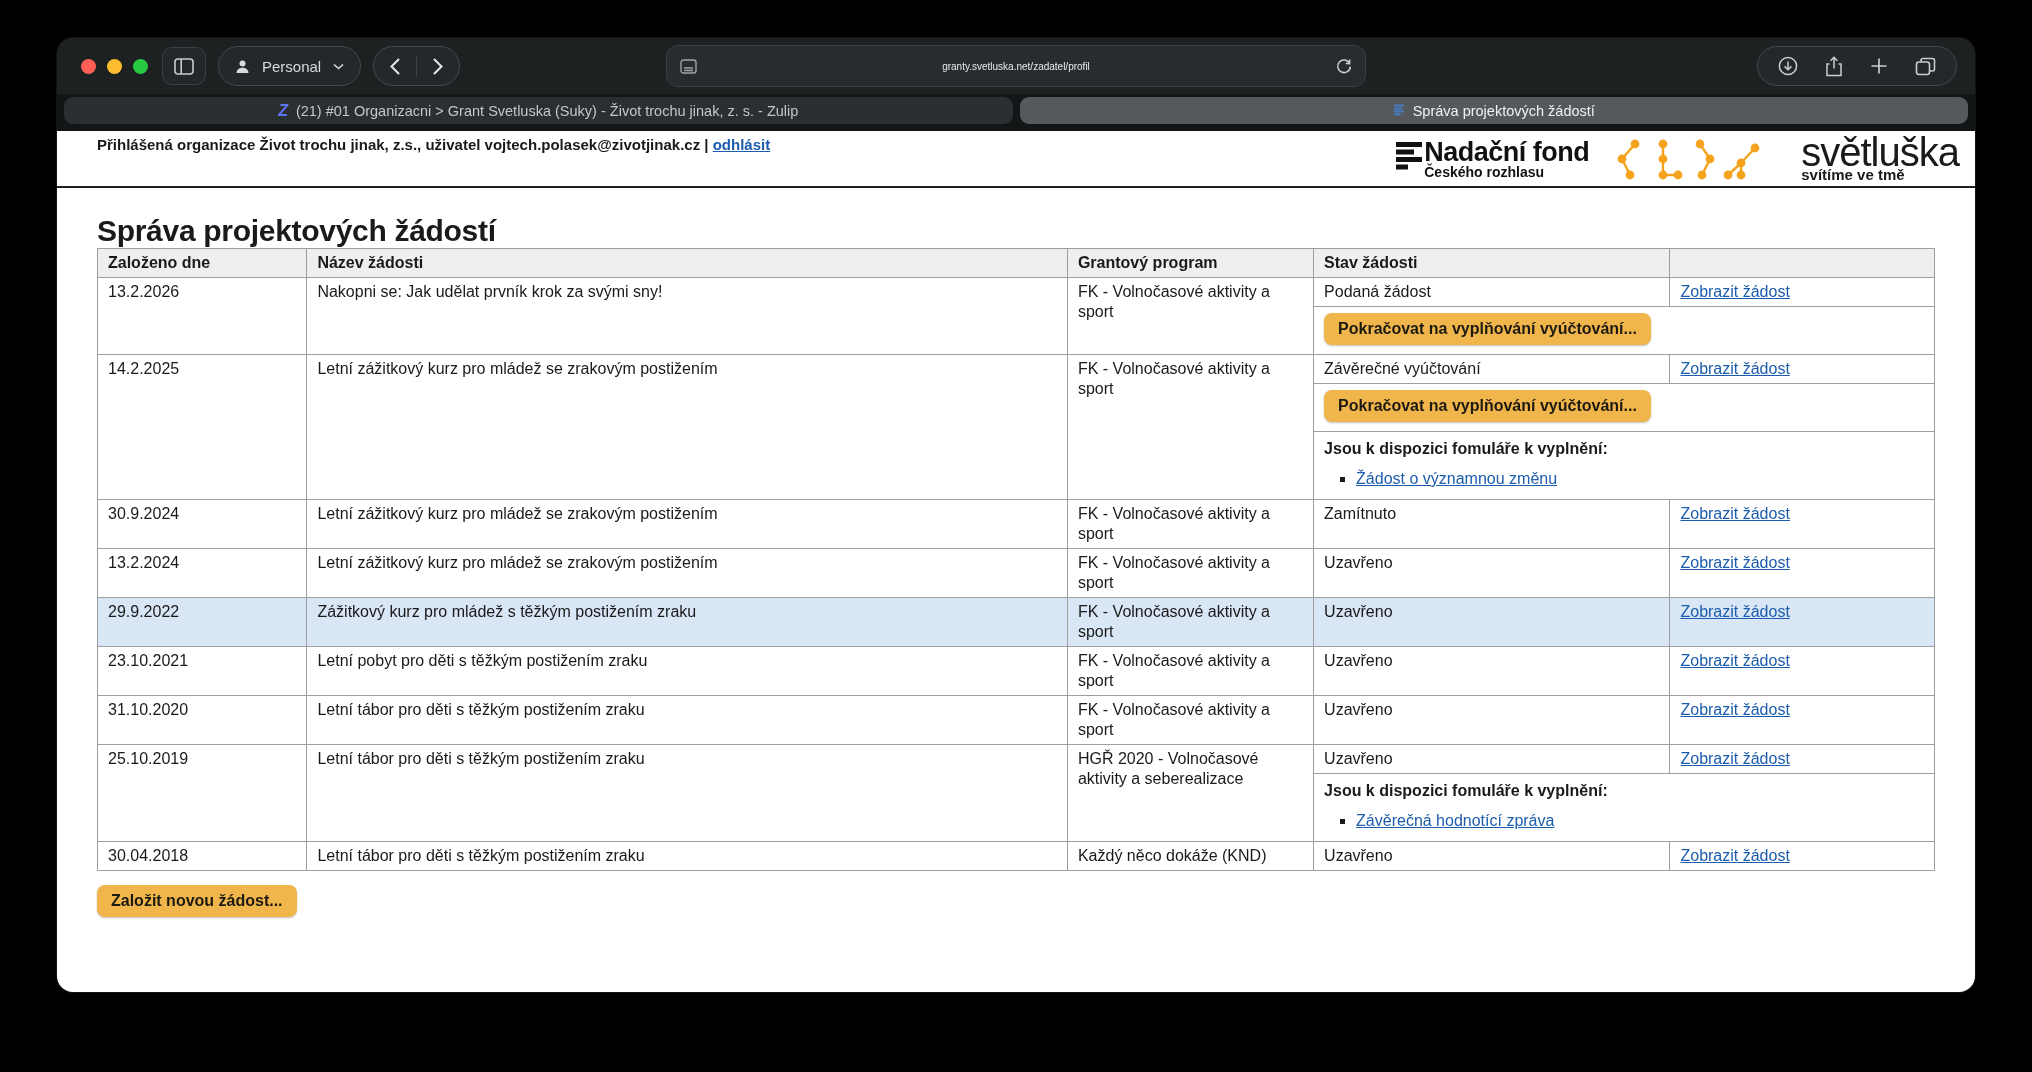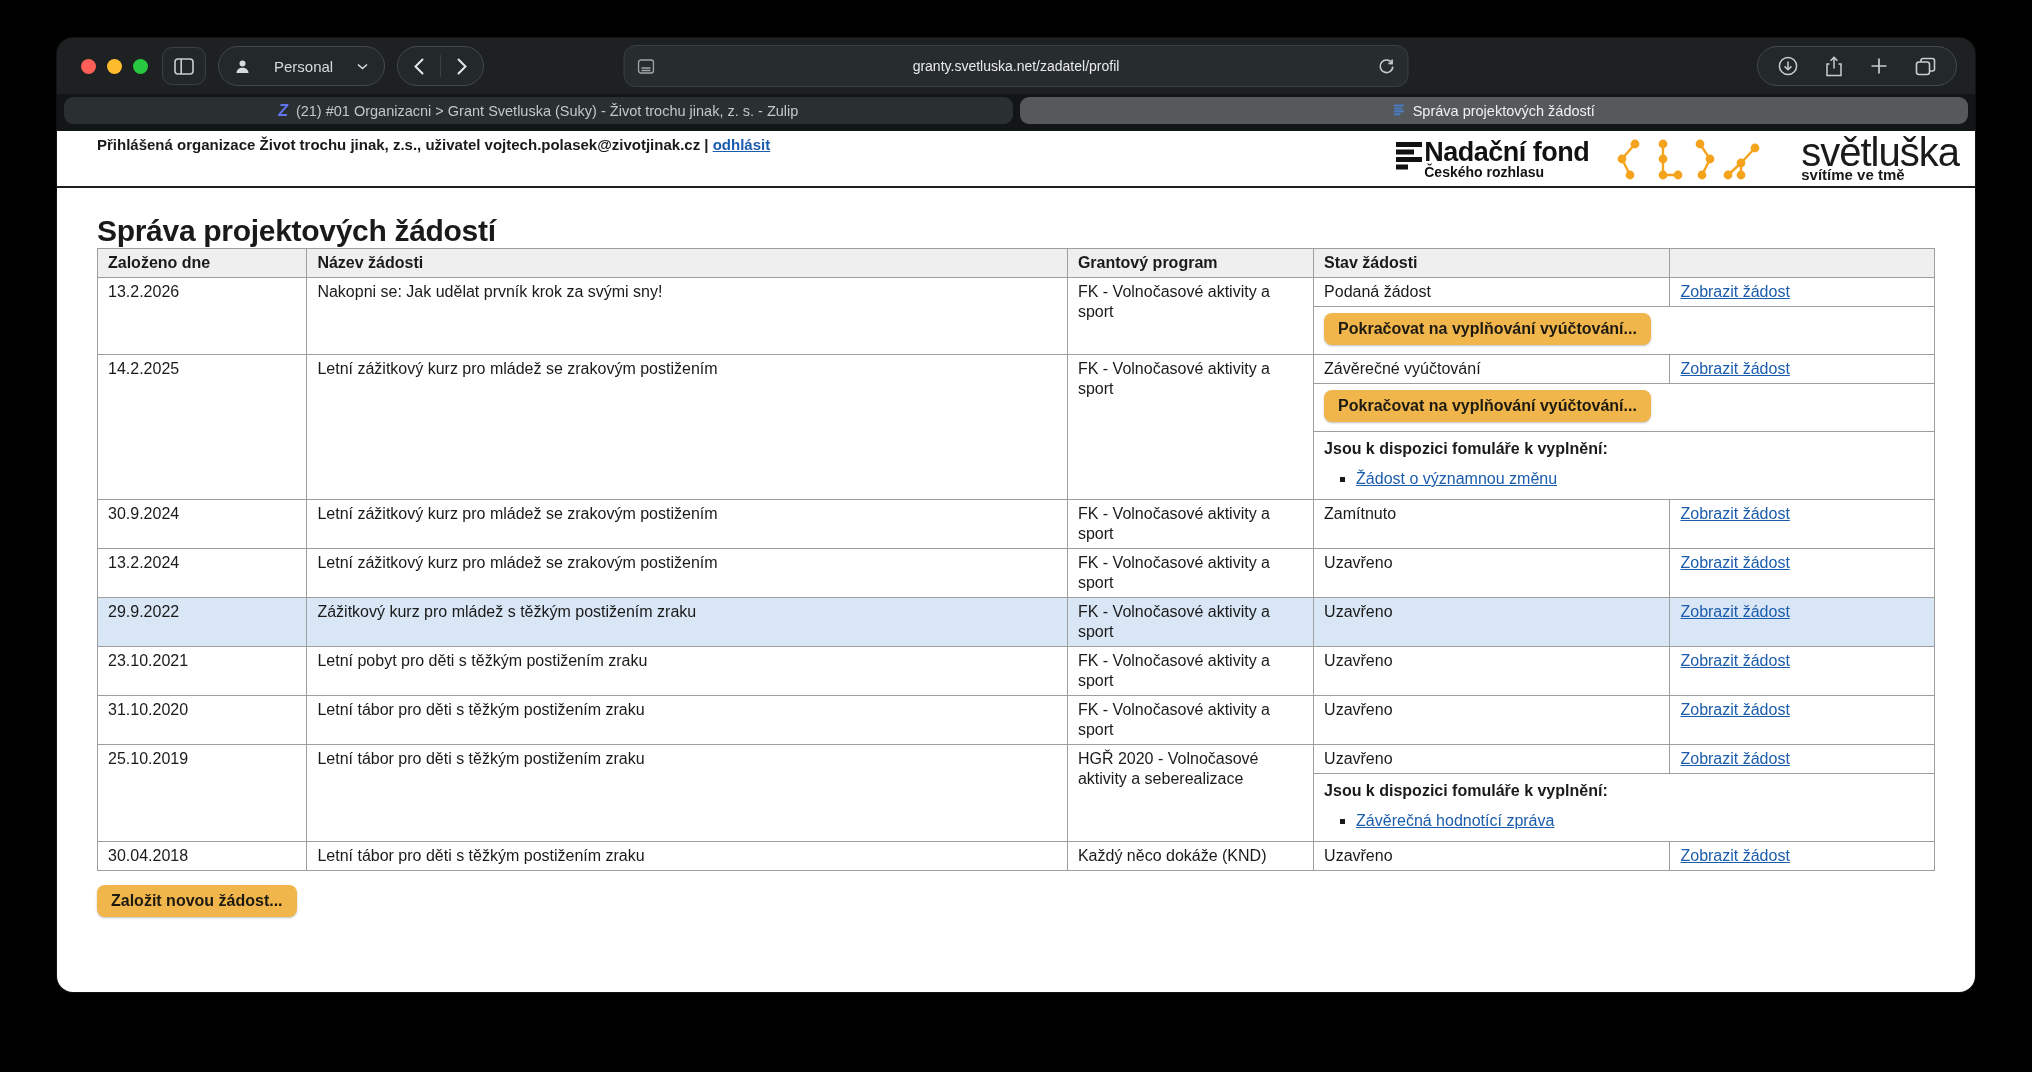--- a/index.html
+++ b/index.html
@@ -16,27 +16,27 @@
           overflow:hidden;background:var(--chrome-bg);box-shadow:0 0 0 1px rgba(255,255,255,.07),0 18px 50px rgba(0,0,0,.6);
           display:flex;flex-direction:column;}
   
   .toolbar{height:56px;flex:0 0 56px;display:flex;align-items:center;padding:0 18px;position:relative;color:var(--chrome-fg);}
   .traffic{display:flex;gap:11px;margin:0 14px 0 6px;}
   .dot{width:15px;height:15px;border-radius:50%;}
   .dot.red{background:#ff5f57;} .dot.yellow{background:#febc2e;} .dot.green{background:#28c840;}
   .chrome-btn{display:flex;align-items:center;justify-content:center;color:#c9cdcd;cursor:default;}
   .sidebar-btn{width:44px;height:38px;border:1px solid #3b4143;border-radius:10px;margin-right:12px;background:#22272a;}
   .pill{display:flex;align-items:center;border:1px solid var(--pill-border);border-radius:999px;background:#23282a;height:40px;}
-  .profile-pill{gap:24px;padding:0 16px;font-size:15px;margin-right:12px;}
+  .profile-pill{gap:12px;padding:0 16px;font-size:15px;margin-right:12px;}
   .nav-pill{padding:0;}
   .nav-btn{width:42px;height:100%;display:flex;align-items:center;justify-content:center;}
   .nav-sep{width:1px;height:22px;background:#3c4244;}
-  .urlbar{position:absolute;left:50%;transform:translateX(-50%);width:785px;height:42px;border-radius:12px;
+  .urlbar{position:absolute;left:50%;transform:translateX(-50%);width:700px;height:42px;border-radius:12px;
           background:var(--url-bg);border:1px solid #394042;display:flex;align-items:center;justify-content:center;
-          font-size:14px;color:#e9ebeb;}
+          font-size:10px;color:#e9ebeb;}
   .urlbar .lefticon{position:absolute;left:13px;color:#9fa5a6;}
   .urlbar .reload{position:absolute;right:13px;color:#c7cbcb;}
   .right-pill{margin-left:auto;gap:27px;padding:0 20px;}
   
   .tabstrip{height:37px;flex:0 0 37px;background:var(--strip-bg);display:flex;gap:7px;padding:3px 7px 7px;}
   .tab{flex:1;border-radius:9px;display:flex;align-items:center;justify-content:center;gap:8px;
        font-size:14.5px;color:#c3c7c8;background:var(--tab-bg);overflow:hidden;white-space:nowrap;}
   .tab.active{background:var(--tab-active);color:#f0f1f1;}
   .zulip-z{font-weight:bold;font-size:16px;color:#6075f2;font-style:italic;}
   

